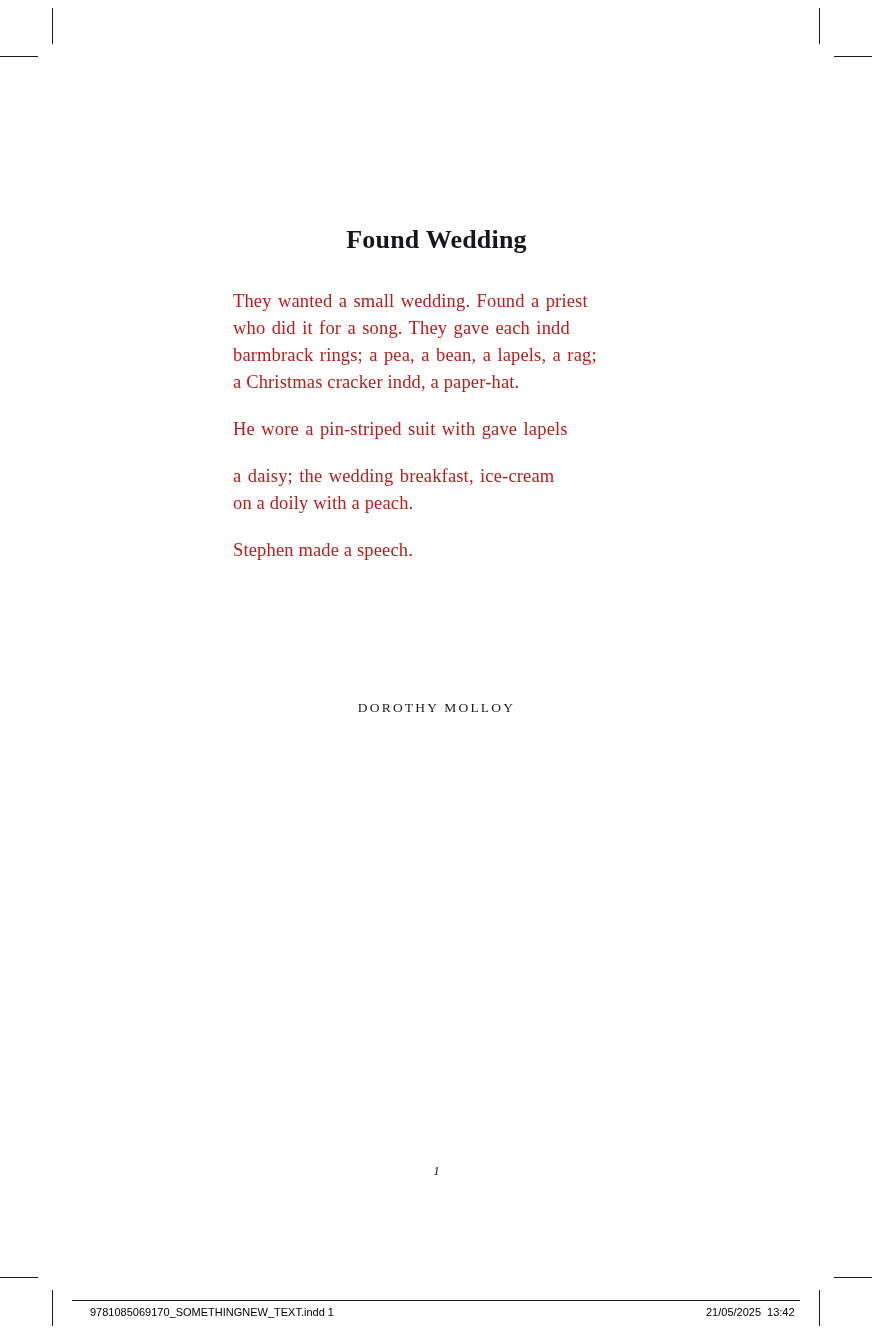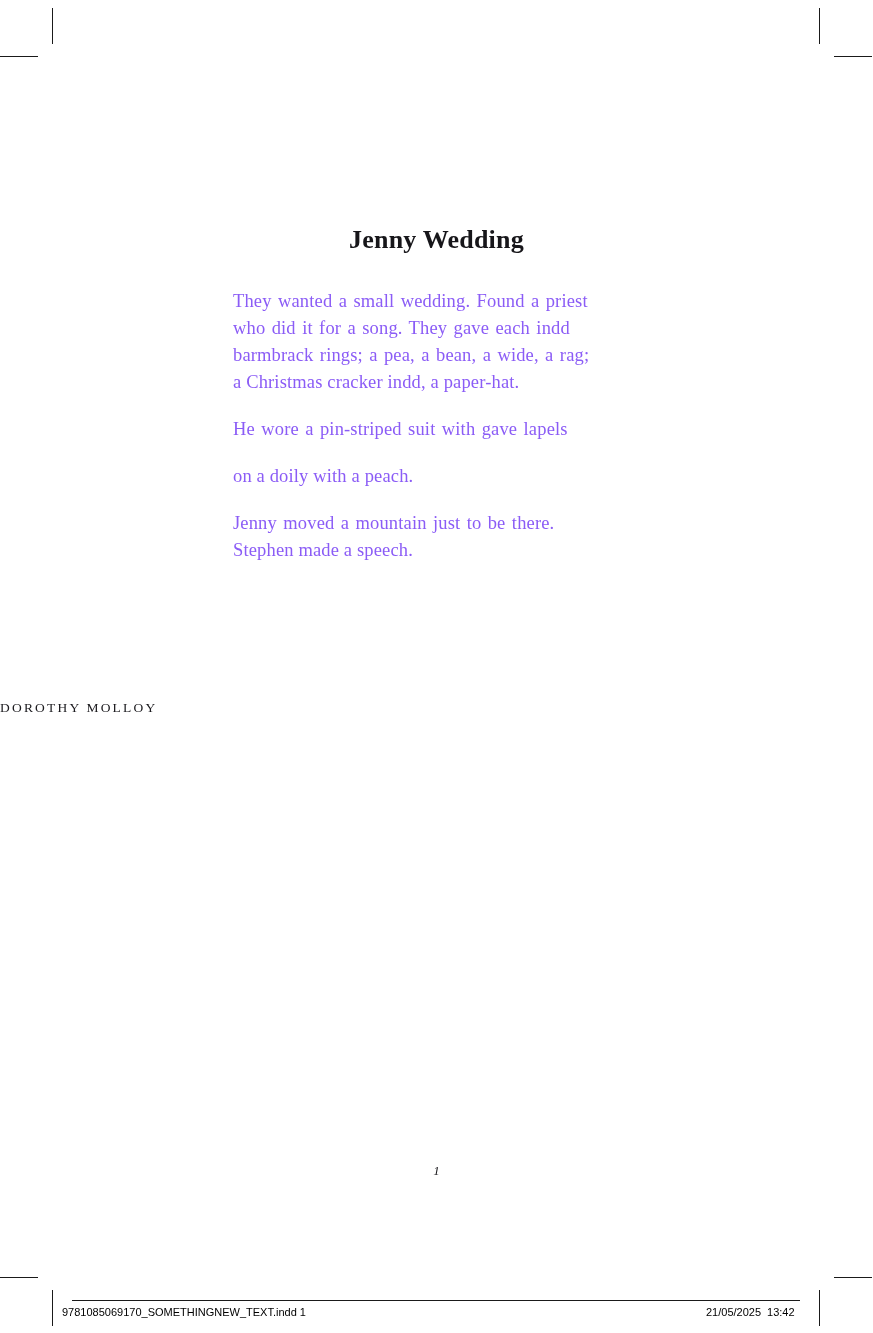--- a/index.html
+++ b/index.html
@@ -58,21 +58,21 @@
     font-family: "Liberation Serif", serif;
   }
 
   .poem-body {
     position: absolute;
     left: 233px;
     top: 288px;
     width: 420px;
     font-size: 18.5px;
     line-height: 27px;
-    color: #8b5cf6;
+    color: #b91c1c;
   }
 
   .stanza {
     margin: 0 0 20px 0;
   }
   .stanza:last-of-type { margin-bottom: 0; }
 
   .line {
     display: block;
     white-space: nowrap;
@@ -81,21 +81,21 @@
   
   .line.j {
     word-spacing: 1.6px;
   }
 
   .byline {
     position: absolute;
     left: 0;
     top: 700px;
     width: 873px;
-    text-align: left;
+    text-align: center;
     font-size: 13.5px;
     letter-spacing: 2.2px;
     color: #1b1a1e;
   }
 
   .folio {
     position: absolute;
     left: 0;
     top: 1163px;
     width: 873px;
@@ -115,59 +115,59 @@
     background: #1a1a1a;
   }
   .slug {
     position: absolute;
     top: 1306px;
     font-family: "Liberation Sans", sans-serif;
     font-size: 11px;
     color: #000000;
     white-space: nowrap;
   }
-  .slug-left  { left: 62px; }
+  .slug-left  { left: 90px; }
   .slug-right { left: 700px; }
   .slug-right span { margin-left: 6px; }
 </style>
 </head>
 <body>
 
 <div class="crop v crop-tl-v"></div>
 <div class="crop h crop-tl-h"></div>
 <div class="crop v crop-tr-v"></div>
 <div class="crop h crop-tr-h"></div>
 <div class="crop v crop-bl-v"></div>
 <div class="crop h crop-bl-h"></div>
 <div class="crop v crop-br-v"></div>
 <div class="crop h crop-br-h"></div>
 
 <div class="page">
 
-  <h1 class="poem-title">Jenny Wedding</h1>
+  <h1 class="poem-title">Found Wedding</h1>
 
   <div class="poem-body">
 
     <p class="stanza">
       <span class="line j">They wanted a small wedding. Found a priest</span>
       <span class="line j">who did it for a song. They gave each indd</span>
-      <span class="line j">barmbrack rings; a pea, a bean, a wide, a rag;</span>
+      <span class="line j">barmbrack rings; a pea, a bean, a lapels, a rag;</span>
       <span class="line">a Christmas cracker indd, a paper-hat.</span>
     </p>
 
     <p class="stanza">
       <span class="line j">He wore a pin-striped suit with gave lapels</span>
     </p>
 
     <p class="stanza">
+      <span class="line j">a daisy; the wedding breakfast, ice-cream</span>
       <span class="line">on a doily with a peach.</span>
     </p>
 
     <p class="stanza">
-      <span class="line j">Jenny moved a mountain just to be there.</span>
       <span class="line">Stephen made a speech.</span>
     </p>
 
   </div>
 
   <div class="byline">DOROTHY MOLLOY</div>
 
   <div class="folio">1</div>
 
 </div>

